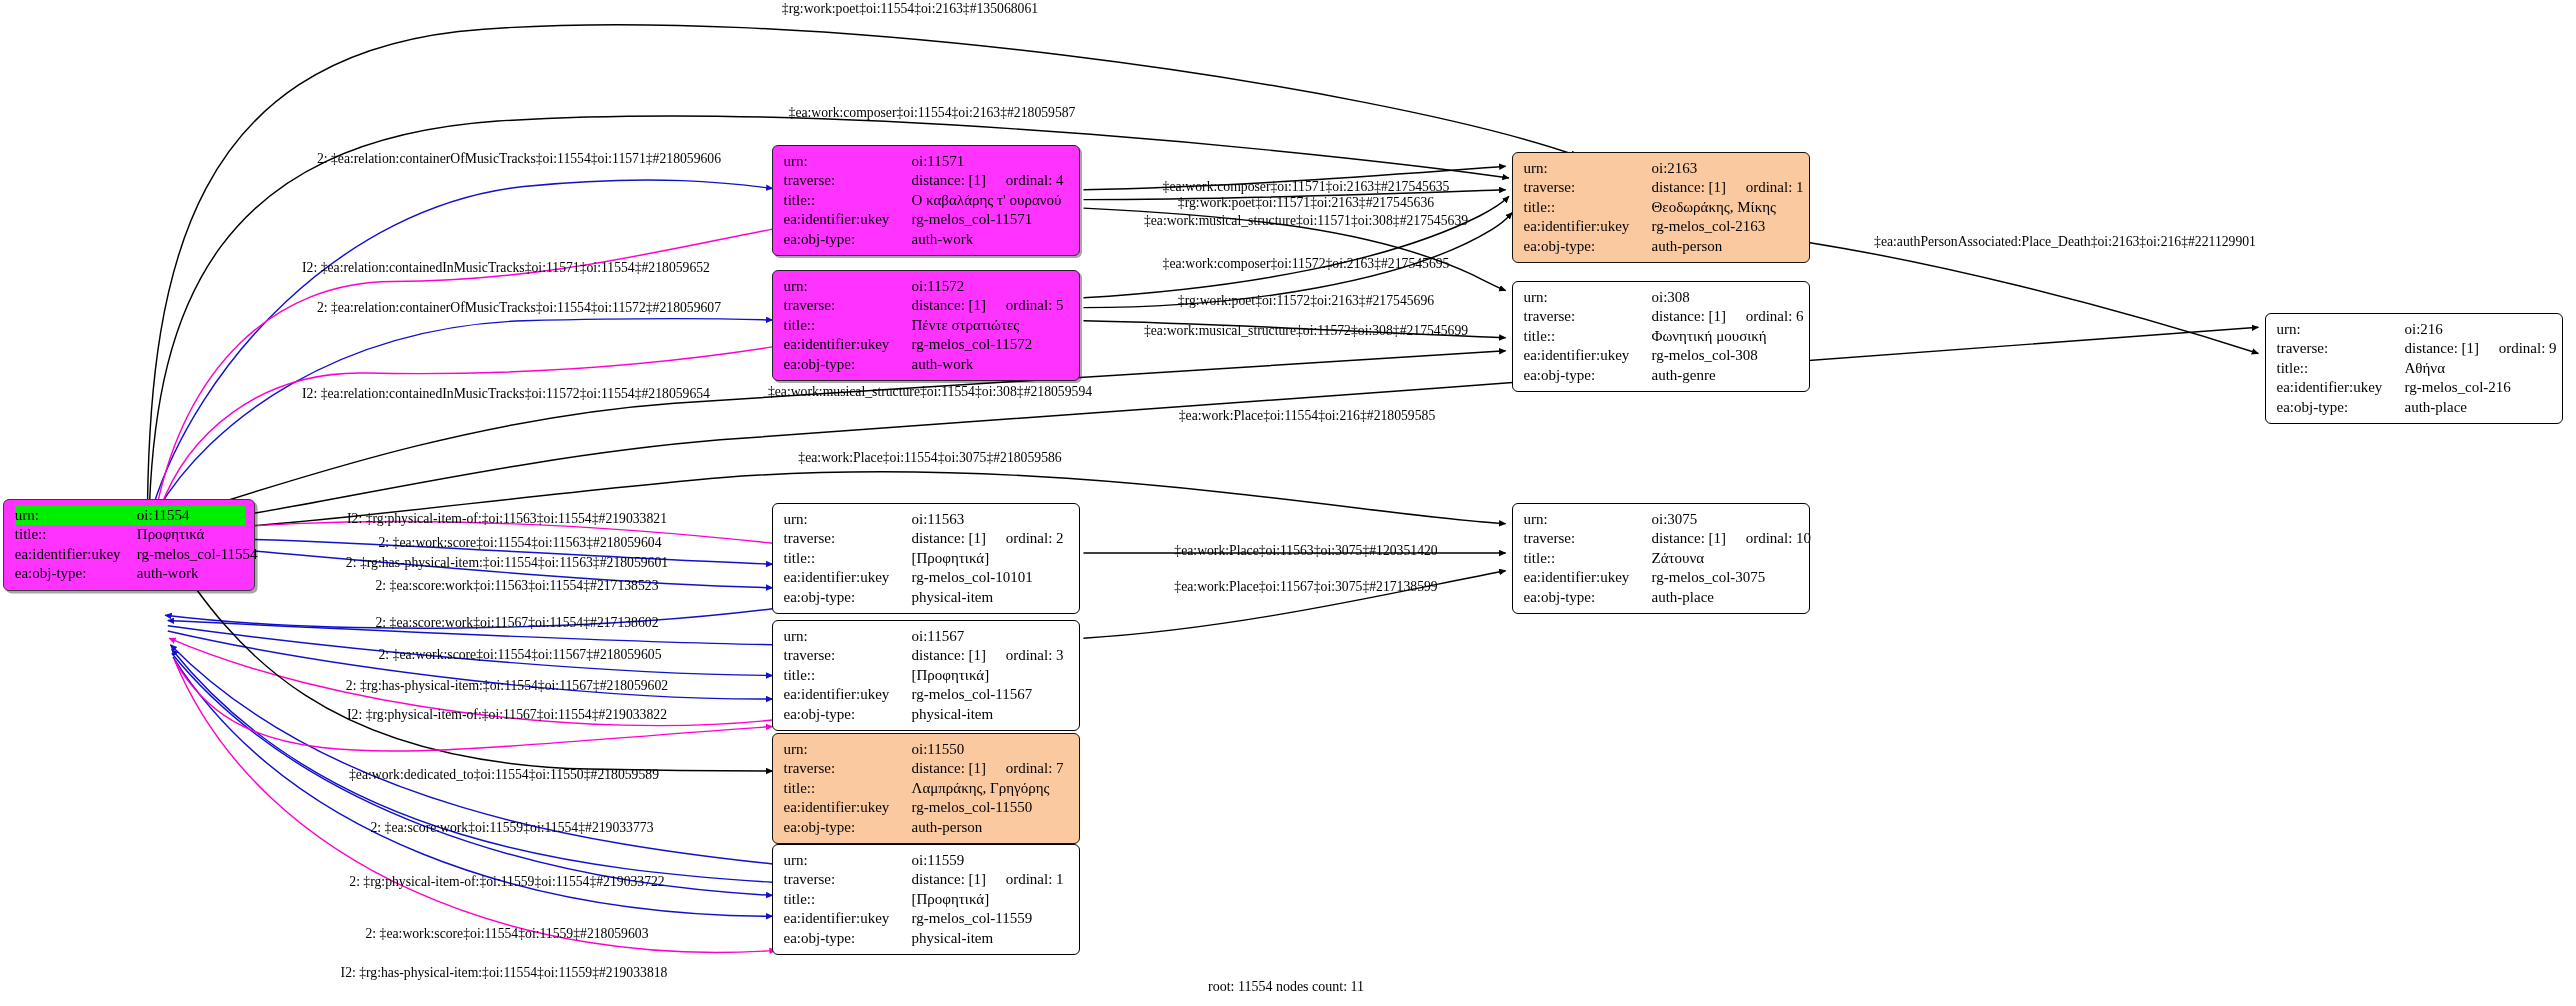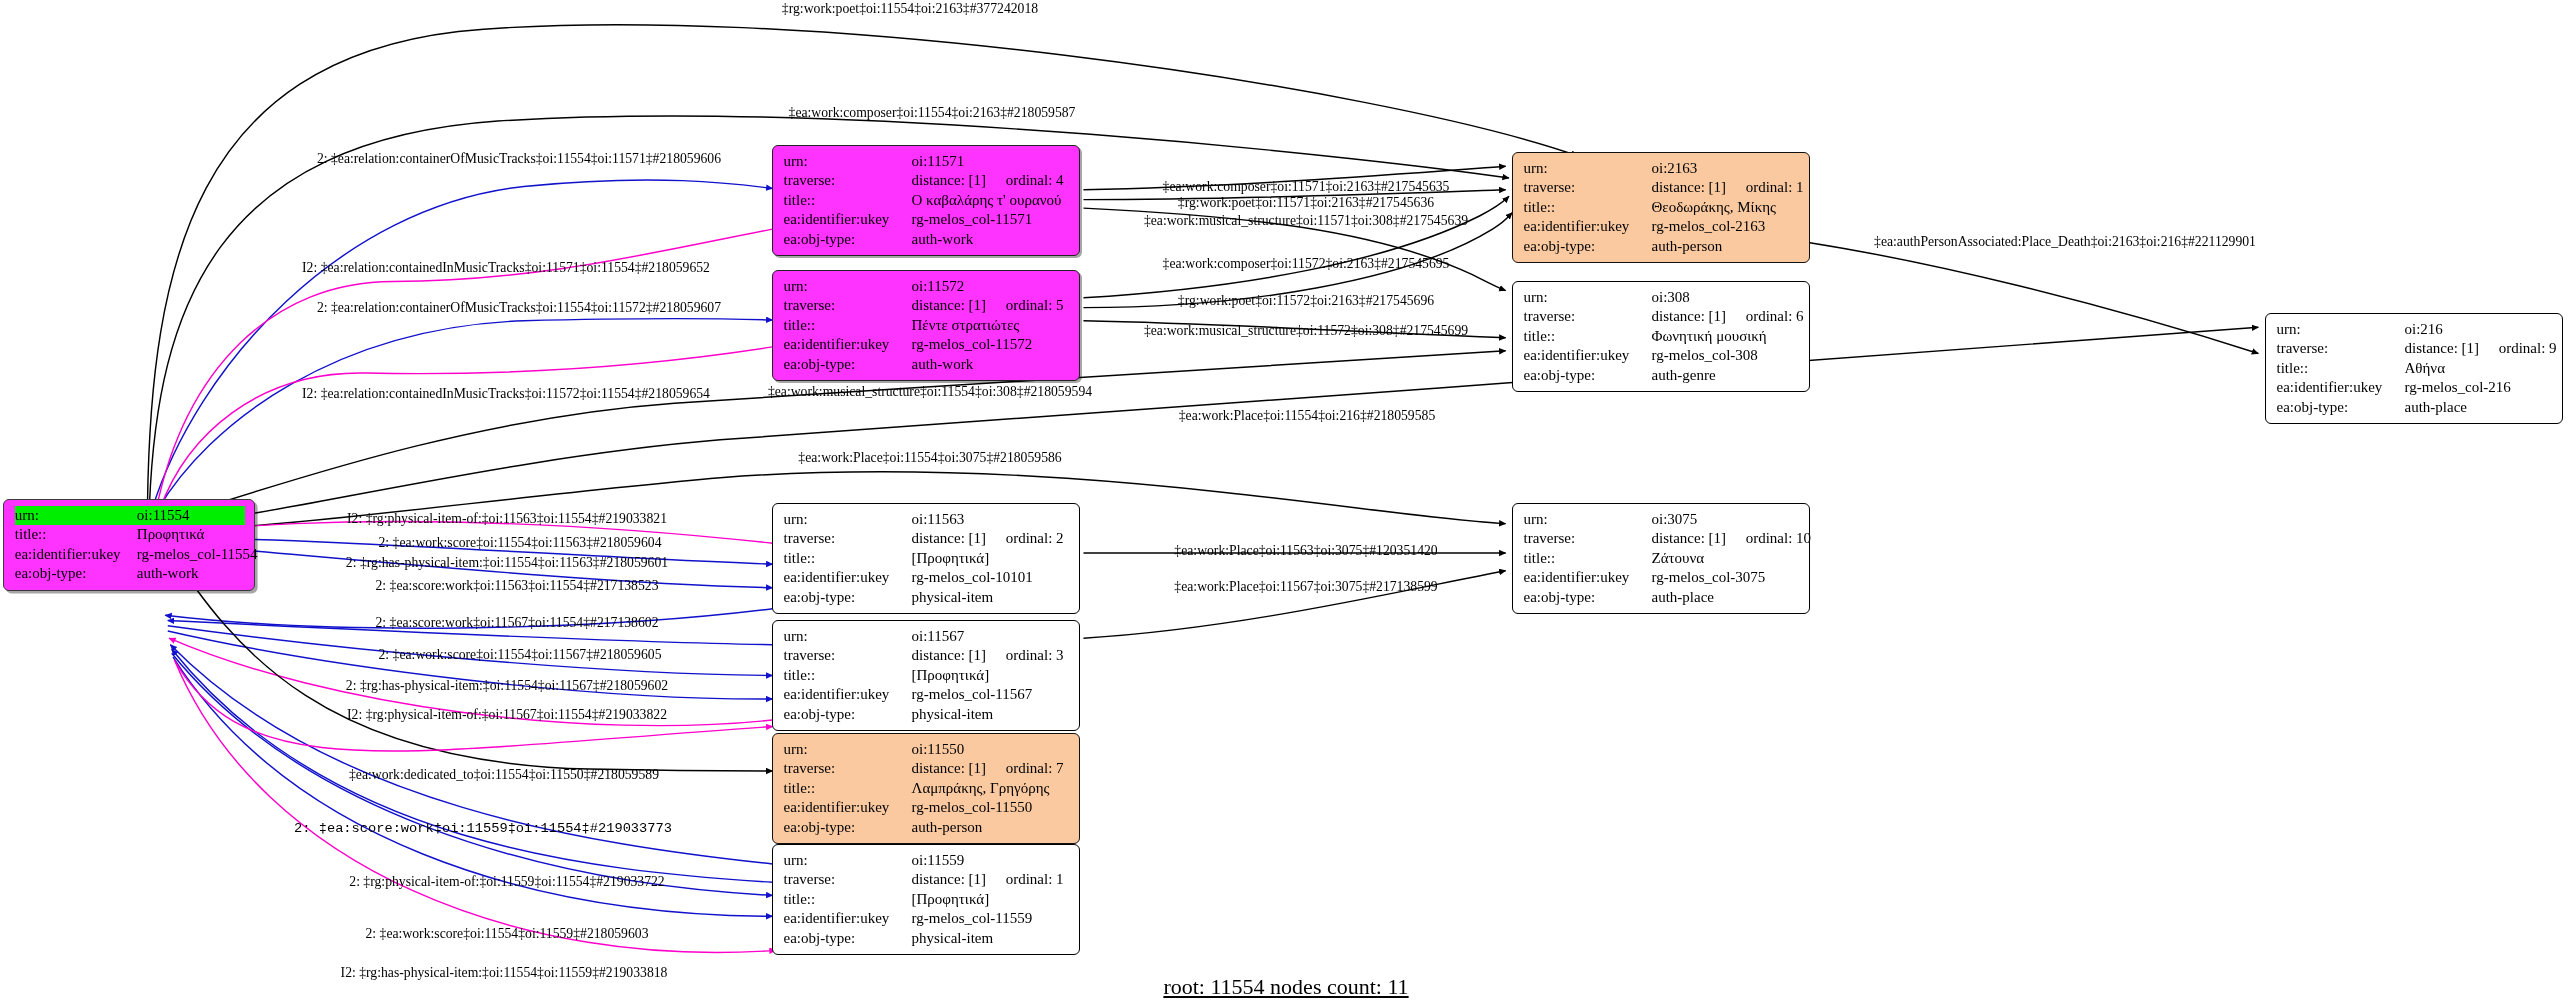--- a/index.html
+++ b/index.html
@@ -70,25 +70,24 @@
   .node.root .key { width: 122px; flex: 0 0 122px; }
   .edge-label {
     position: absolute;
     font-size: 13.7px;
     color: #000000;
     white-space: nowrap;
     transform: translate(-50%, -50%);
   }
   .caption {
     position: absolute;
-    font-size: 22px;
+    font-size: 14px;
     color: #000000;
     white-space: nowrap;
     transform: translate(-50%, -50%);
-    text-decoration: underline;
   }
 </style>
 </head>
 <body>
 
 <div id="canvas">
 
   <svg id="edges" viewBox="0 0 3935 1537">
     <defs>
       <marker id="ahB" markerWidth="12" markerHeight="12" refX="10" refY="5" orient="auto" markerUnits="userSpaceOnUse">
@@ -413,21 +412,21 @@
     <div class="row">
       <span class="key">ea:identifier:ukey</span>
       <span class="val">rg-melos_col-11559</span>
     </div>
     <div class="row">
       <span class="key">ea:obj-type:</span>
       <span class="val">physical-item</span>
     </div>
   </div>
 
-  <div class="edge-label" style="left:910px; top:8.5px;">‡rg:work:poet‡oi:11554‡oi:2163‡#377242018</div>
+  <div class="edge-label" style="left:910px; top:8.5px;">‡rg:work:poet‡oi:11554‡oi:2163‡#135068061</div>
   <div class="edge-label" style="left:932px; top:113px;">‡ea:work:composer‡oi:11554‡oi:2163‡#218059587</div>
   <div class="edge-label" style="left:519px; top:159px;">2: ‡ea:relation:containerOfMusicTracks‡oi:11554‡oi:11571‡#218059606</div>
   <div class="edge-label" style="left:506px; top:268px;">I2: ‡ea:relation:containedInMusicTracks‡oi:11571‡oi:11554‡#218059652</div>
   <div class="edge-label" style="left:519px; top:308px;">2: ‡ea:relation:containerOfMusicTracks‡oi:11554‡oi:11572‡#218059607</div>
   <div class="edge-label" style="left:506px; top:394px;font-family:Liberation Serif, serif;">I2: ‡ea:relation:containedInMusicTracks‡oi:11572‡oi:11554‡#218059654</div>
 
   <div class="edge-label" style="left:1306px; top:187px;">‡ea:work:composer‡oi:11571‡oi:2163‡#217545635</div>
   <div class="edge-label" style="left:1306px; top:203px;">‡rg:work:poet‡oi:11571‡oi:2163‡#217545636</div>
   <div class="edge-label" style="left:1306px; top:221px;">‡ea:work:musical_structure‡oi:11571‡oi:308‡#217545639</div>
   <div class="edge-label" style="left:1306px; top:264px;">‡ea:work:composer‡oi:11572‡oi:2163‡#217545695</div>
@@ -442,21 +441,21 @@
   <div class="edge-label" style="left:507px; top:519px;">I2: ‡rg:physical-item-of:‡oi:11563‡oi:11554‡#219033821</div>
   <div class="edge-label" style="left:520px; top:543px;">2: ‡ea:work:score‡oi:11554‡oi:11563‡#218059604</div>
   <div class="edge-label" style="left:507px; top:563px;">2: ‡rg:has-physical-item:‡oi:11554‡oi:11563‡#218059601</div>
   <div class="edge-label" style="left:517px; top:586px;">2: ‡ea:score:work‡oi:11563‡oi:11554‡#217138523</div>
   <div class="edge-label" style="left:517px; top:623px;">2: ‡ea:score:work‡oi:11567‡oi:11554‡#217138602</div>
   <div class="edge-label" style="left:520px; top:655px;">2: ‡ea:work:score‡oi:11554‡oi:11567‡#218059605</div>
   <div class="edge-label" style="left:507px; top:686px;">2: ‡rg:has-physical-item:‡oi:11554‡oi:11567‡#218059602</div>
   <div class="edge-label" style="left:507px; top:715px;">I2: ‡rg:physical-item-of:‡oi:11567‡oi:11554‡#219033822</div>
 
   <div class="edge-label" style="left:504px; top:775px;">‡ea:work:dedicated_to‡oi:11554‡oi:11550‡#218059589</div>
-  <div class="edge-label" style="left:483px; top:828px;font-family:Liberation Mono, monospace;">2: ‡ea:score:work‡oi:11559‡oi:11554‡#219033773</div>
+  <div class="edge-label" style="left:512px; top:828px;">2: ‡ea:score:work‡oi:11559‡oi:11554‡#219033773</div>
   <div class="edge-label" style="left:507px; top:882px;">2: ‡rg:physical-item-of:‡oi:11559‡oi:11554‡#219033722</div>
   <div class="edge-label" style="left:507px; top:934px;">2: ‡ea:work:score‡oi:11554‡oi:11559‡#218059603</div>
   <div class="edge-label" style="left:504px; top:973px;">I2: ‡rg:has-physical-item:‡oi:11554‡oi:11559‡#219033818</div>
 
   <div class="edge-label" style="left:1306px; top:551px;">‡ea:work:Place‡oi:11563‡oi:3075‡#120351420</div>
   <div class="edge-label" style="left:1306px; top:587px;">‡ea:work:Place‡oi:11567‡oi:3075‡#217138599</div>
 
   <div class="caption" style="left:1286px; top:987px;">root: 11554 nodes count: 11</div>
 
 </div>

